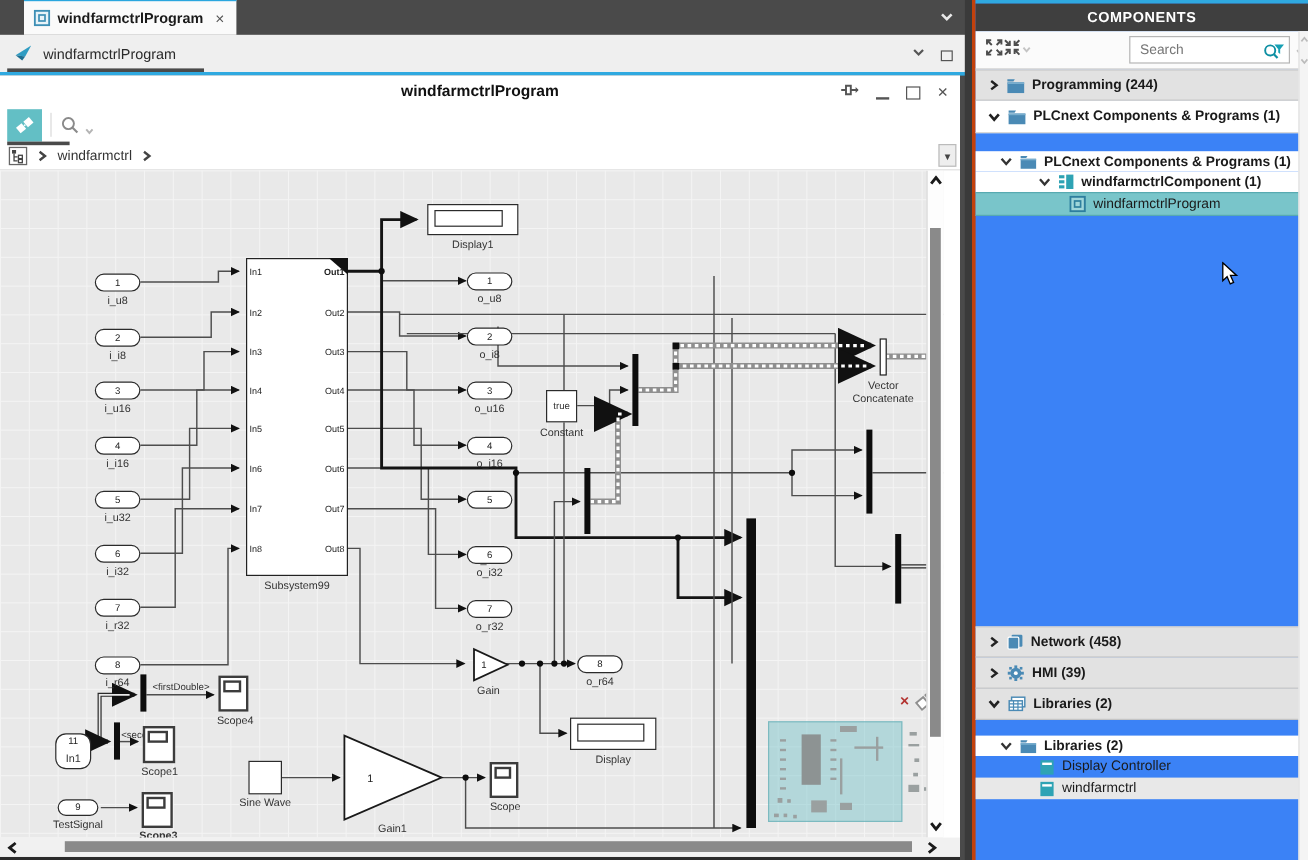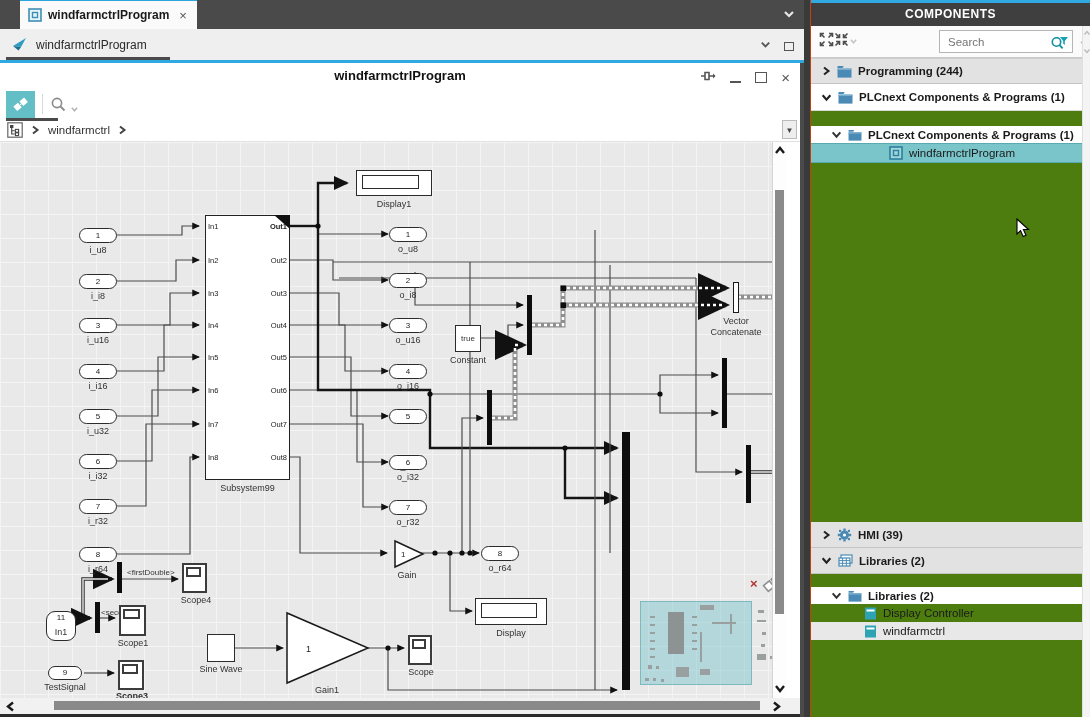--- a/index.html
+++ b/index.html
@@ -76,22 +76,22 @@
   .mm-close { position:absolute; z-index:5; color:#b33431; font-size:13px; font-weight:bold; }
 
   
   .vscroll { position:absolute; right:0; top:0; width:14px; height:556px; background:#fdfdfd; border-left:1px solid #d5d5d5; z-index:6; }
   .vthumb { position:absolute; left:2px; width:9px; background:#8a8a8a; }
   .hscroll { position:relative; height:16px; background:#f1f1f1; }
   .hthumb { position:absolute; left:54px; top:3px; width:706px; height:9px; background:#8a8a8a; }
   .editor-bottom { height:3px; background:#2b2b2b; }
 
   
-  .right-pane { position:absolute; left:810px; top:0; width:280px; height:717px; background:#4d7c0f;
-                border-left:1px solid #c2410c; }
+  .right-pane { position:absolute; left:810px; top:0; width:280px; height:717px; background:#3b82f6;
+                border-left:3px solid #c2410c; }
   .panel-accent { height:3px; background:#2fa9e0; }
   .panel-header { height:23px; background:#3f3f3f; color:#fff; text-align:center; font-size:12px;
                   font-weight:bold; line-height:23px; letter-spacing:0.5px; }
   .panel-toolbar { position:relative; height:32px; background:#fbfbfb; border-bottom:1px solid #c9c9c9;
                    display:flex; align-items:center; padding-left:8px; }
   .search-box { position:absolute; left:128px; top:4px; width:134px; height:23px; background:#fff;
                 border:1px solid #b5b5b5; display:flex; align-items:center; }
   .search-box input { border:none; outline:none; flex:1; font-size:11.5px; color:#888; padding:0 4px 0 8px;
                       font-family:"Liberation Sans",sans-serif; background:transparent; min-width:0;}
   .tree { position:relative; height:659px; }
@@ -543,33 +543,55 @@
         <svg width="11" height="9" viewBox="0 0 10 8">
             <polyline points="1.5,2 5,6 8.5,2" fill="none" stroke="#333" stroke-width="1.8"></polyline>
           </svg>
         <svg width="14" height="12" viewBox="0 0 15 13">
             <path d="M0.5,3 h5 l1.2,-2 h-6.2 z" fill="#4a8ab5"></path>
             <rect x="0.5" y="3.6" width="14" height="9" fill="#4a8ab5"></rect>
             <rect x="0.5" y="3.6" width="14" height="1.4" fill="#79aece"></rect>
           </svg>
         <span>PLCnext Components &amp; Programs (1)</span>
       </div>
+      <div class="trow trow-n" style="padding-left:52px;">
+        <svg width="11" height="9" viewBox="0 0 10 8">
+            <polyline points="1.5,2 5,6 8.5,2" fill="none" stroke="#333" stroke-width="1.8"></polyline>
+          </svg>
+        <svg width="13" height="13" viewBox="0 0 13 13">
+            <rect x="6.5" y="0.5" width="6" height="12" fill="#2ea3b4"></rect>
+            <rect x="0.5" y="1" width="4.5" height="2.6" fill="#2ea3b4"></rect>
+            <rect x="0.5" y="5.2" width="4.5" height="2.6" fill="#2ea3b4"></rect>
+            <rect x="0.5" y="9.4" width="4.5" height="2.6" fill="#2ea3b4"></rect>
+          </svg>
+        <span>windfarmctrlComponent (1)</span>
+      </div>
       <div class="trow trow-sel" style="padding-left:78px;">
         <svg width="14" height="14" viewBox="0 0 14 14">
             <rect x="1" y="1" width="12" height="12" fill="#9fd6da" stroke="#2e7f9e" stroke-width="1.6"></rect>
             <rect x="4.5" y="4.5" width="5" height="5" fill="none" stroke="#2e7f9e" stroke-width="1.4"></rect>
           </svg>
         <span>windfarmctrlProgram</span>
       </div>
 
       <svg class="cursor-arrow" style="left:205px;top:160px;" width="16" height="20" viewBox="0 0 16 20">
         <polygon points="1,1 1,16 4.6,12.6 7.2,18.6 10,17.3 7.4,11.5 12.5,11.5" fill="#fff" stroke="#000" stroke-width="1.1"></polygon>
       </svg>
 
       <div style="position:absolute;left:0;top:464px;width:100%;">
+        <div class="trow trow-hdr">
+          <svg width="10" height="10" viewBox="0 0 9 10">
+              <polyline points="2.5,1.5 7,5 2.5,8.5" fill="none" stroke="#222" stroke-width="2"></polyline>
+            </svg>
+          <svg width="14" height="14" viewBox="0 0 14 14">
+              <rect x="4" y="1" width="9" height="10" rx="1" fill="#4a8ab5"></rect>
+              <rect x="1" y="3" width="9" height="10" rx="1" fill="#4a8ab5" stroke="#fff" stroke-width="1"></rect>
+            </svg>
+          <span>Network (458)</span>
+        </div>
         <div class="trow trow-hdr" style="border-top:none;">
           <svg width="10" height="10" viewBox="0 0 9 10">
               <polyline points="2.5,1.5 7,5 2.5,8.5" fill="none" stroke="#222" stroke-width="2"></polyline>
             </svg>
           <svg width="15" height="14" viewBox="0 0 15 14">
               <circle cx="7.5" cy="7" r="4.6" fill="#4a8ab5"></circle>
               <rect x="6.3" y="0.5" width="2.4" height="2.4" fill="#4a8ab5"></rect>
               <rect x="6.3" y="11.1" width="2.4" height="2.4" fill="#4a8ab5"></rect>
               <rect x="0.8" y="5.8" width="2.4" height="2.4" fill="#4a8ab5"></rect>
               <rect x="11.8" y="5.8" width="2.4" height="2.4" fill="#4a8ab5"></rect>

